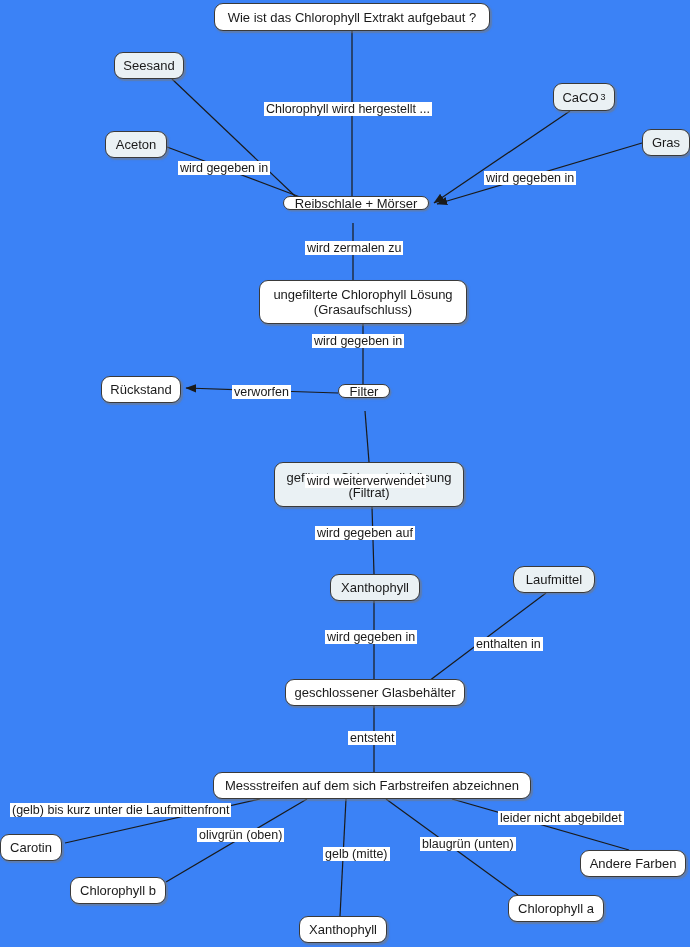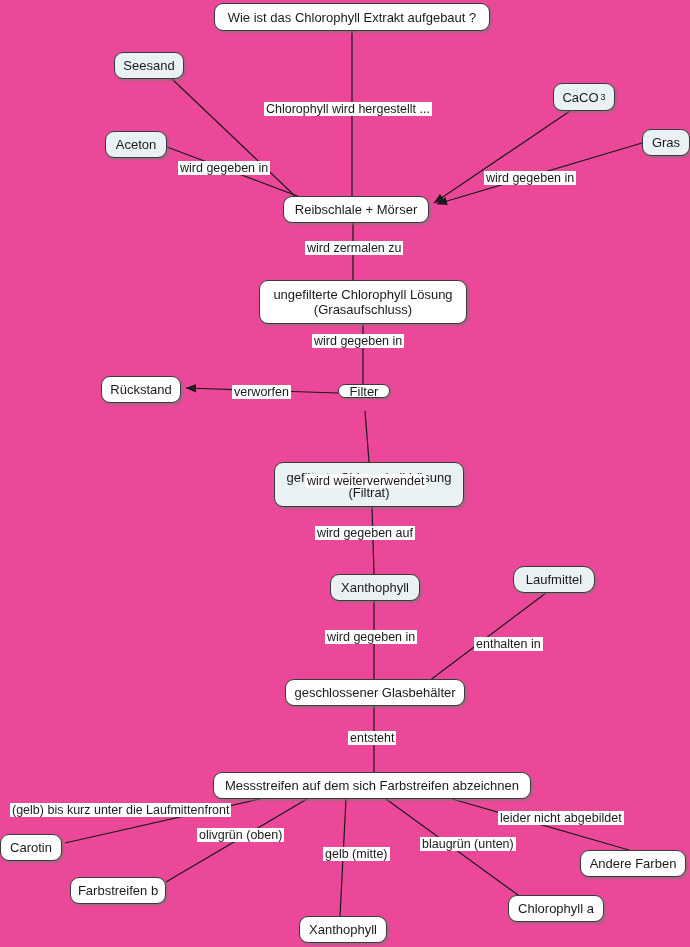--- a/index.html
+++ b/index.html
@@ -7,21 +7,21 @@
     padding: 0;
     background: #ffffff;
   }
   body {
     font-family: "Liberation Sans", sans-serif;
   }
   #canvas {
     position: relative;
     width: 690px;
     height: 947px;
-    background: #ec4899;
+    background: #3b82f6;
     overflow: hidden;
   }
   #edges {
     position: absolute;
     left: 0;
     top: 0;
     width: 690px;
     height: 947px;
     pointer-events: none;
   }
@@ -87,33 +87,33 @@
         <path d="M 452 799 L 629 850" fill="none" stroke="#1a1a1a" stroke-width="1.2"></path>
       </g>
   </svg>
 
   <div id="nodes-layer">
       <div class="node" style="left: 214px; top: 3px; width: 276px; height: 28px;">Wie ist das Chlorophyll Extrakt aufgebaut ?</div>
       <div class="node tint" style="left: 114px; top: 52px; width: 70px; height: 27px;">Seesand</div>
       <div class="node tint" style="left: 105px; top: 131px; width: 62px; height: 27px;">Aceton</div>
       <div class="node tint" style="left: 553px; top: 83px; width: 62px; height: 28px;"><span>CaCO</span><sub style="font-size: 9px; margin-left: 2px;">3</sub></div>
       <div class="node tint" style="left: 642px; top: 129px; width: 48px; height: 27px;">Gras</div>
-      <div class="node" style="left: 283px; top: 196px; width: 146px; height: 27px;">Reibschlale + Mörser</div>
+      <div class="node" style="left: 283px; top: 196px; width: 146px; height: 14px;">Reibschlale + Mörser</div>
       <div class="node" style="left: 259px; top: 280px; width: 208px; height: 44px;">ungefilterte Chlorophyll Lösung
 (Grasaufschluss)</div>
       <div class="node" style="left: 101px; top: 376px; width: 80px; height: 27px;">Rückstand</div>
       <div class="node" style="left: 338px; top: 384px; width: 52px; height: 14px;">Filter</div>
       <div class="node tint" style="left: 274px; top: 462px; width: 190px; height: 45px;">gefilterte Chlorophyll Lösung
 (Filtrat)</div>
       <div class="node tint" style="left: 330px; top: 574px; width: 90px; height: 27px;">Xanthophyll</div>
       <div class="node tint" style="left: 513px; top: 566px; width: 82px; height: 27px; border-radius: 11px;">Laufmittel</div>
       <div class="node" style="left: 285px; top: 679px; width: 180px; height: 27px;">geschlossener Glasbehälter</div>
       <div class="node" style="left: 213px; top: 772px; width: 318px; height: 27px;">Messstreifen auf dem sich Farbstreifen abzeichnen</div>
       <div class="node" style="left: 0px; top: 834px; width: 62px; height: 27px;">Carotin</div>
-      <div class="node" style="left: 70px; top: 877px; width: 96px; height: 27px;">Farbstreifen b</div>
+      <div class="node" style="left: 70px; top: 877px; width: 96px; height: 27px;">Chlorophyll b</div>
       <div class="node" style="left: 299px; top: 916px; width: 88px; height: 27px;">Xanthophyll</div>
       <div class="node" style="left: 508px; top: 895px; width: 96px; height: 27px;">Chlorophyll a</div>
       <div class="node" style="left: 580px; top: 850px; width: 106px; height: 27px; text-align: right;">Andere Farben</div>
     </div>
   <div id="labels-layer">
       <div class="edge-label" style="left: 264px; top: 102px; text-align: center;">Chlorophyll wird hergestellt ...</div>
       <div class="edge-label" style="left: 178px; top: 161px;">wird gegeben in</div>
       <div class="edge-label" style="left: 484px; top: 171px;">wird gegeben in</div>
       <div class="edge-label" style="left: 305px; top: 241px;">wird zermalen zu</div>
       <div class="edge-label" style="left: 312px; top: 334px;">wird gegeben in</div>

